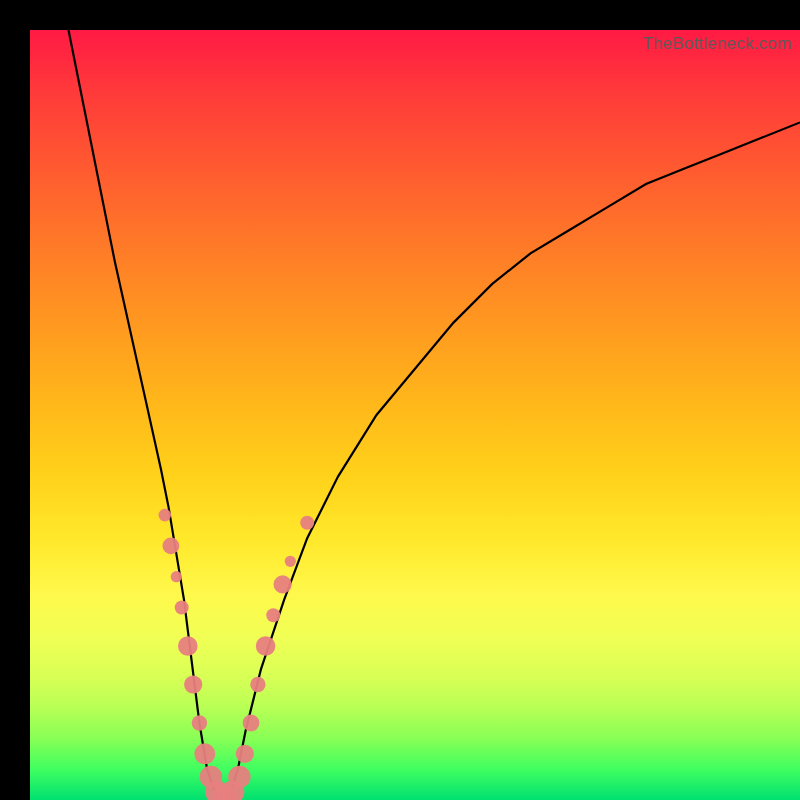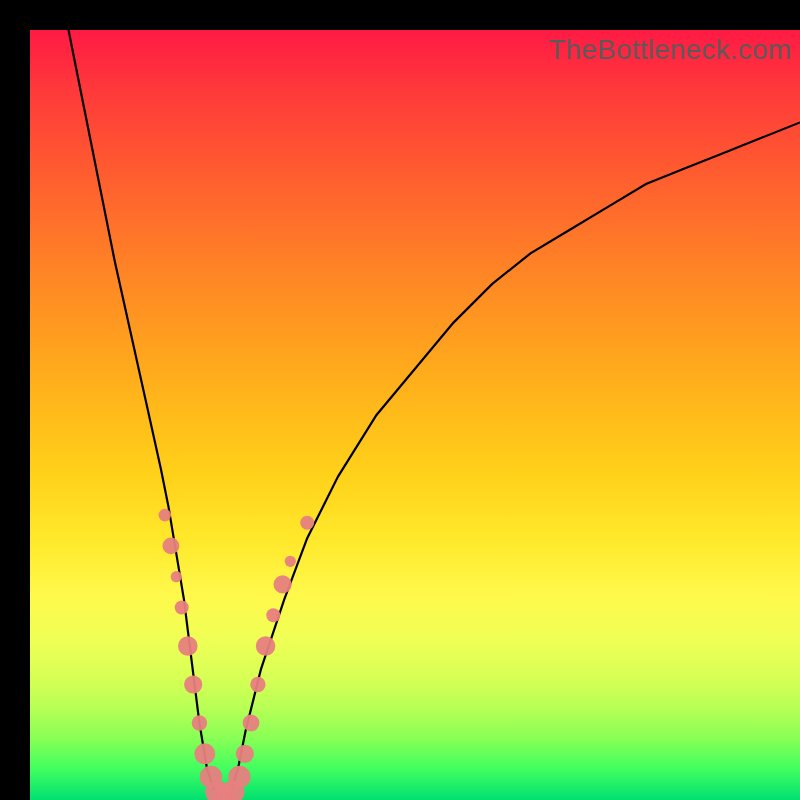--- a/index.html
+++ b/index.html
@@ -40,21 +40,21 @@
       #88ff55 92%,
       #40ff60 96%,
       #00e070 100%
     );
   }
   .watermark {
     position: absolute;
     top: 4px;
     right: 8px;
     color: #5a5a5a;
-    font-size: 28px;
+    font-size: 17px;
     font-weight: 500;
     letter-spacing: 0.2px;
     user-select: none;
   }
   svg.curve {
     position: absolute;
     left: 0;
     top: 0;
     width: 770px;
     height: 770px;

